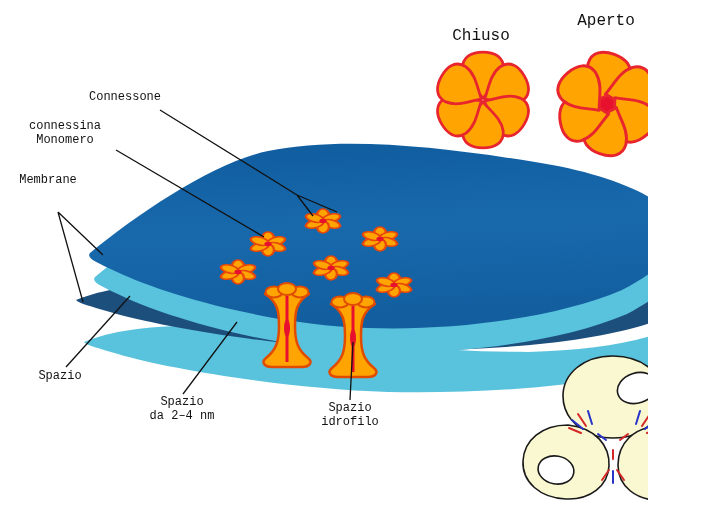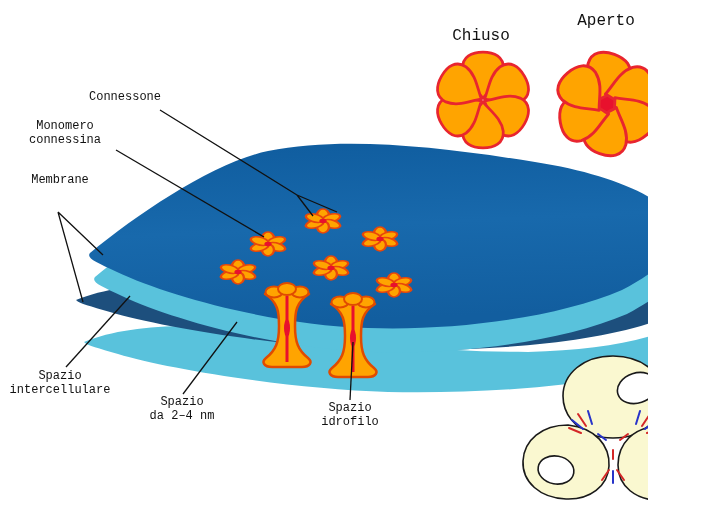--- a/index.html
+++ b/index.html
@@ -138,29 +138,28 @@
   <div class="label state-label" style="left:445px;top:27px;width:72px;">
     <span>Chiuso</span>
   </div>
   <div class="label state-label" style="left:570px;top:12px;width:72px;">
     <span>Aperto</span>
   </div>
   <div class="label" style="left:70px;top:91px;width:110px;">
     <span>Connessone</span>
   </div>
   <div class="label" style="left:10px;top:120px;width:110px;">
+    <span>connessina</span>
     <span>Monomero</span>
-    <span>connessina</span>
   </div>
-  <div class="label" style="left:14px;top:174px;width:92px;">
+  <div class="label" style="left:2px;top:174px;width:92px;">
     <span>Membrane</span>
   </div>
   <div class="label" style="left:8px;top:370px;width:104px;">
     <span>Spazio</span>
-    <span>intercellulare</span>
   </div>
   <div class="label" style="left:130px;top:396px;width:104px;">
     <span>Spazio</span>
     <span>da 2–4 nm</span>
   </div>
   <div class="label" style="left:308px;top:402px;width:84px;">
     <span>Spazio</span>
     <span>idrofilo</span>
   </div>
 

